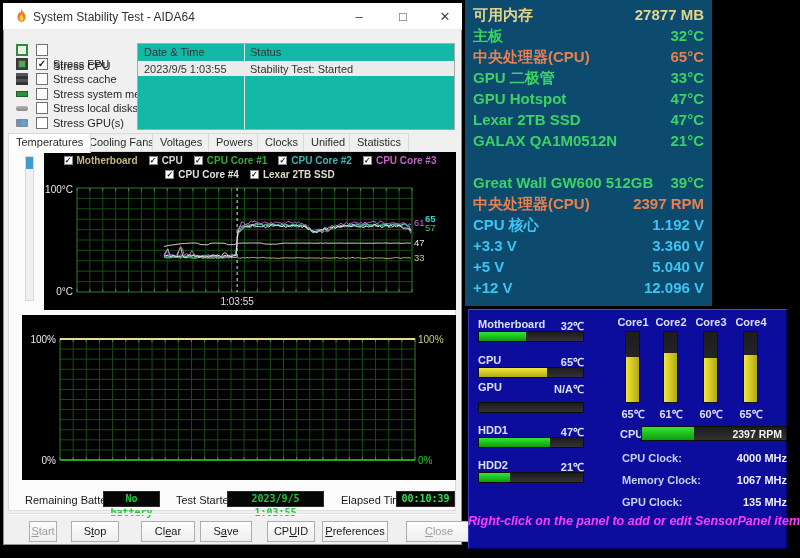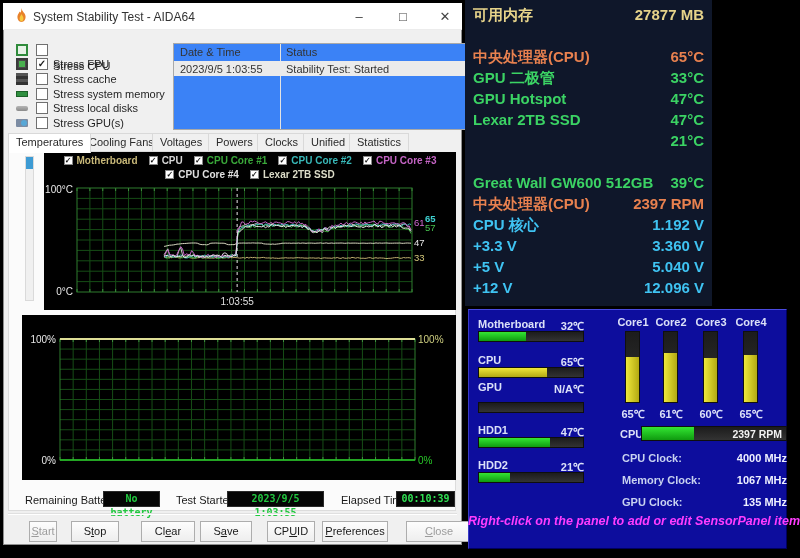--- a/index.html
+++ b/index.html
@@ -9,21 +9,21 @@
 
   
   .win{left:3px;top:3px;width:459px;height:542px;background:#f0f0f0;border:1px solid #8f8f8f;box-sizing:border-box;}
   .titlebar{left:3px;top:3px;width:459px;height:27px;background:#ffffff;border-bottom:1px solid #ececec;box-sizing:border-box;}
   .title-text{left:33px;top:10px;font-size:12px;color:#333;}
   .winctl{top:9px;width:30px;height:18px;text-align:center;font-size:13px;color:#444;line-height:16px;}
   .wcb{width:12px;height:12px;background:#fff;border:1px solid #707070;box-sizing:border-box;
        font:bold 10px/10px "Liberation Sans",sans-serif;text-align:center;color:#1a1a1a;}
   .stress-label{font-size:11px;color:#1f1f1f;white-space:nowrap;}
 
-  .log-table{left:137px;top:43px;width:318px;height:87px;background:#3b82f6;border:1px solid #a9a9a9;box-sizing:border-box;margin-left:36px;}
+  .log-table{left:137px;top:43px;width:318px;height:87px;background:#14b8a6;border:1px solid #a9a9a9;box-sizing:border-box;}
   .log-head{position:absolute;top:0;left:0;right:0;height:17px;border-bottom:1px solid #e3e3e3;}
   .log-col-div{position:absolute;top:0;bottom:0;left:106px;width:1px;background:#e3e3e3;}
   .log-cell{position:absolute;font-size:11px;color:#333;white-space:nowrap;}
   .log-row1{position:absolute;left:0;right:0;top:17px;height:15px;background:#ebebeb;}
 
   .tab{top:133px;height:19px;background:#f0f0f0;border:1px solid #d9d9d9;box-sizing:border-box;
        font-size:11px;color:#2a2a2a;text-align:center;line-height:17px;white-space:nowrap;padding:0 7px;}
   .tab.active{background:#ffffff;height:20px;border-bottom:none;z-index:3;}
   .tabpage{left:8px;top:152px;width:448px;height:359px;background:#fbfbfb;border:1px solid #dcdcdc;box-sizing:border-box;}
 
@@ -43,21 +43,21 @@
        font-family:"DejaVu Sans Mono",monospace;font-size:10px;font-weight:bold;
        text-align:center;line-height:14px;box-sizing:border-box;}
   .sep{left:8px;top:513px;width:449px;height:1px;background:#e0e0e0;border-bottom:1px solid #fff;}
 
   .btn{top:521px;height:21px;background:linear-gradient(#fdfdfd,#eee);border:1px solid #adadad;box-sizing:border-box;
        font-size:11px;color:#1a1a1a;text-align:center;line-height:19px;}
   .btn.disabled{color:#9c9c9c;}
   .btn u{text-decoration:underline;}
 
   
-  .sensor-list{left:465px;top:0px;width:247px;height:306px;background:#0f172a;}
+  .sensor-list{left:465px;top:0px;width:247px;height:306px;background:#0c4a6e;}
   .s-row{position:absolute;left:0;width:247px;height:21px;font-size:15px;font-weight:bold;white-space:nowrap;}
   .s-label{position:absolute;left:8px;top:0;}
   .s-value{position:absolute;right:8px;top:0;}
   .c-memory{color:#e6d38a;} .c-temp{color:#3bd364;} .c-alert{color:#e8814f;} .c-volt{color:#3fc3f2;}
 
   .gauge-panel{left:468px;top:309px;width:319px;height:240px;background:#0d0d9d;
                border-top:1px solid #4a4ae0;border-left:1px solid #3a3ac8;border-right:1px solid #000060;border-bottom:1px solid #000060;box-sizing:border-box;}
   .g-label{font-size:11px;font-weight:bold;color:#dbe0f8;white-space:nowrap;}
   .hgauge-head{width:106px;display:flex;justify-content:space-between;}
   .hgauge-bar{width:106px;height:11px;background:linear-gradient(#1c1c1c,#333);border:1px solid #0e0e0e;box-sizing:border-box;}
@@ -419,37 +419,42 @@
   <div class="abs btn" style="left:200px;width:52px"><span>S</span><u>a</u><span>ve</span></div>
   <div class="abs btn" style="left:267px;width:48px"><span>CP</span><u>U</u><span>ID</span></div>
   <div class="abs btn" style="left:322px;width:66px"><span></span><u>P</u><span>references</span></div>
   <div class="abs btn disabled" style="left:406px;width:66px"><span></span><u>C</u><span>lose</span></div>
 
   <div class="abs sensor-list" id="sensor-list">
       <div class="s-row c-memory" style="top: 6px;">
         <span class="s-label">可用内存</span>
         <span class="s-value">27877 MB</span>
       </div>
+      <div class="s-row c-temp" style="top: 27px;">
+        <span class="s-label">主板</span>
+        <span class="s-value">32°C</span>
+      </div>
       <div class="s-row c-alert" style="top: 48px;">
         <span class="s-label">中央处理器(CPU)</span>
         <span class="s-value">65°C</span>
       </div>
       <div class="s-row c-temp" style="top: 69px;">
         <span class="s-label">GPU 二极管</span>
         <span class="s-value">33°C</span>
       </div>
       <div class="s-row c-temp" style="top: 90px;">
         <span class="s-label">GPU Hotspot</span>
         <span class="s-value">47°C</span>
       </div>
       <div class="s-row c-temp" style="top: 111px;">
         <span class="s-label">Lexar 2TB SSD</span>
         <span class="s-value">47°C</span>
       </div>
       <div class="s-row c-temp" style="top: 132px;">
+        <span class="s-label">GALAX QA1M0512N</span>
         <span class="s-value">21°C</span>
       </div>
       <div class="s-row c-temp" style="top: 174px;">
         <span class="s-label">Great Wall GW600 512GB</span>
         <span class="s-value">39°C</span>
       </div>
       <div class="s-row c-alert" style="top: 195px;">
         <span class="s-label">中央处理器(CPU)</span>
         <span class="s-value">2397 RPM</span>
       </div>

